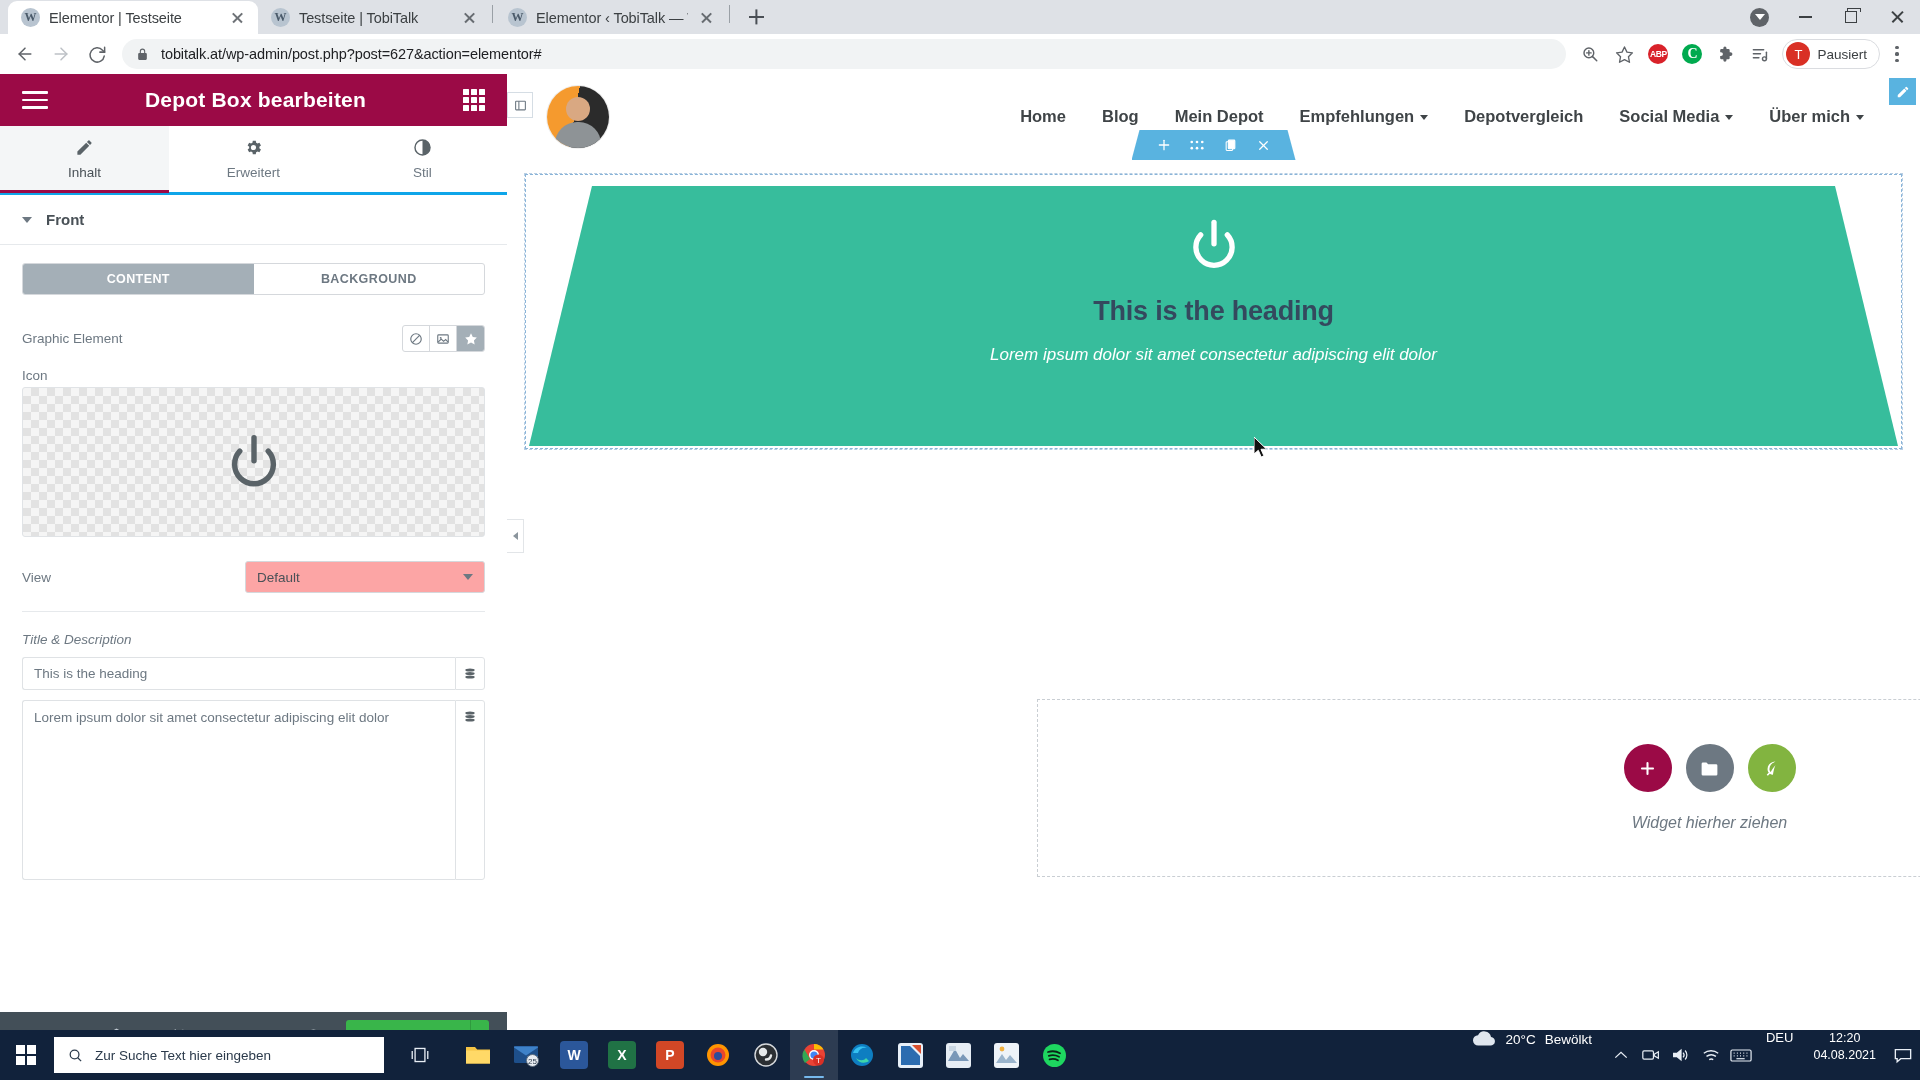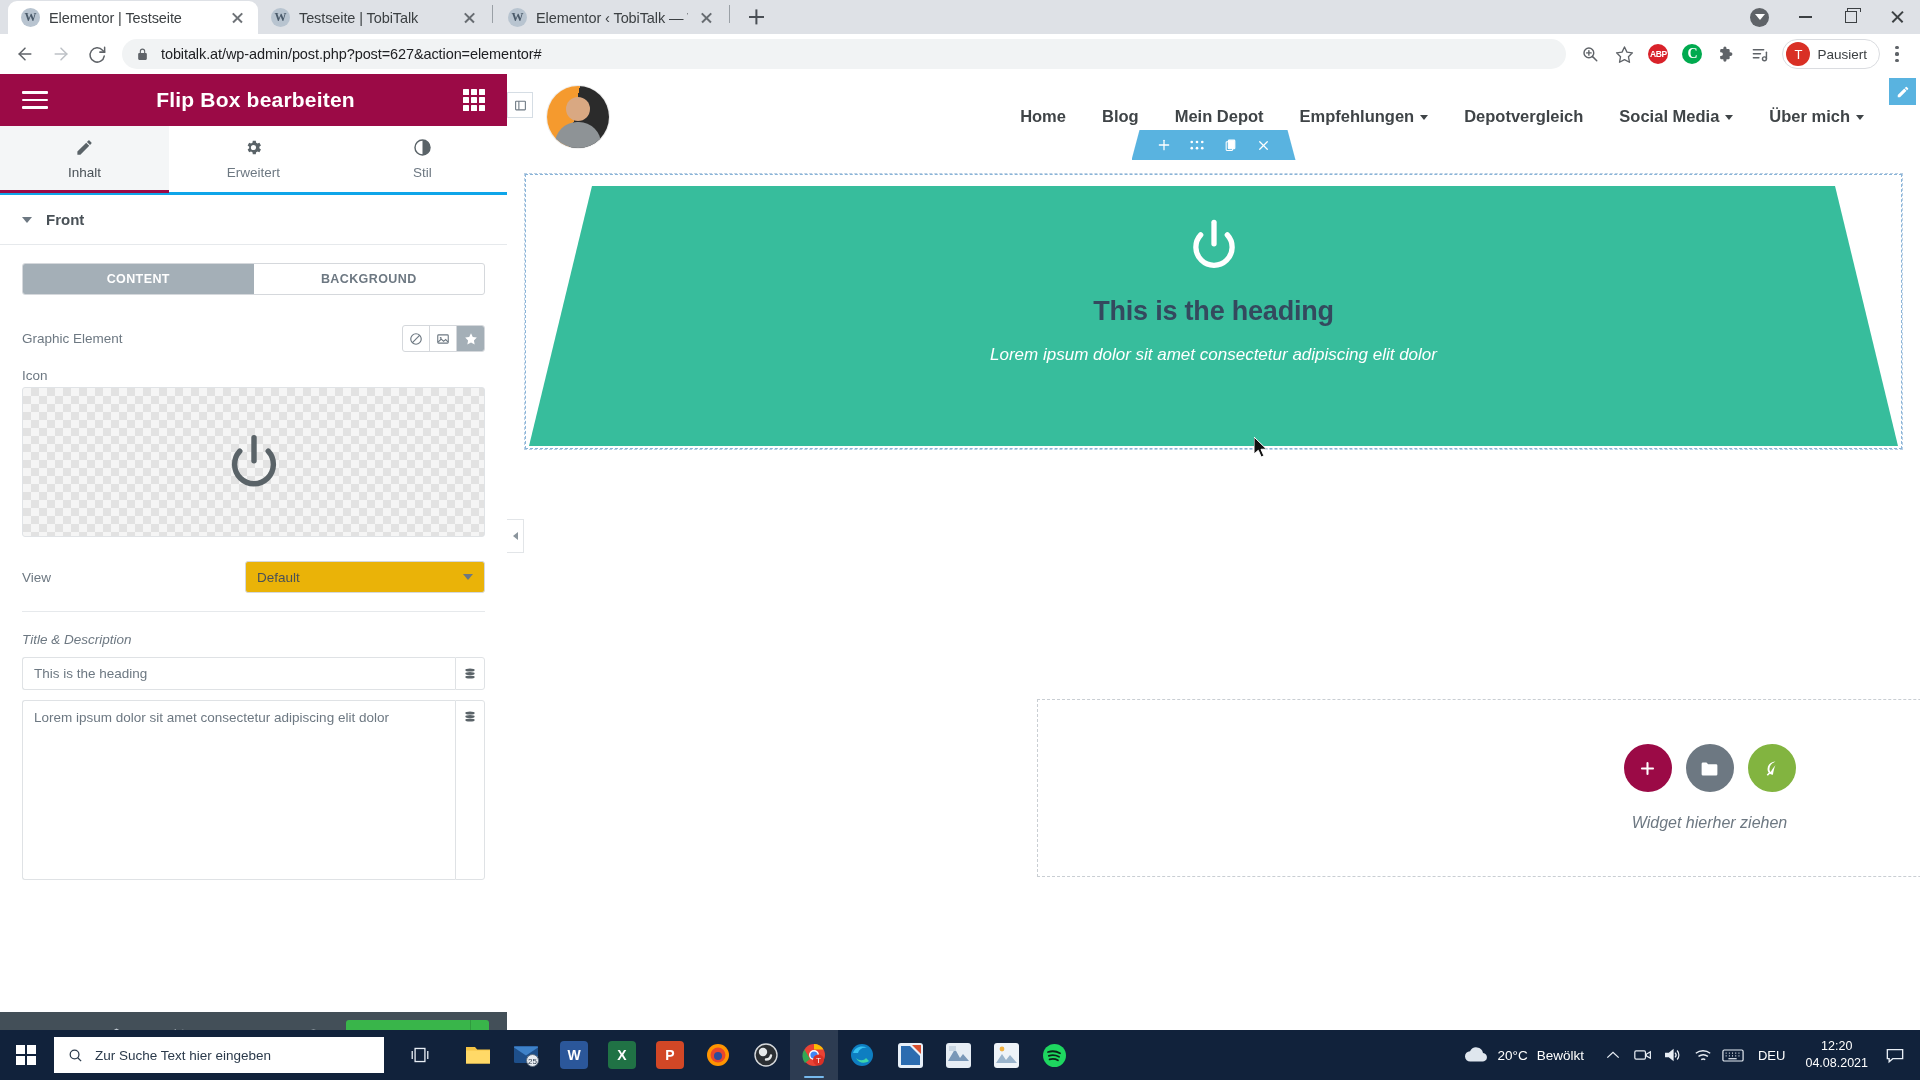--- a/index.html
+++ b/index.html
@@ -139,21 +139,21 @@
     background-image:
       linear-gradient(45deg,#e2e2e2 25%,transparent 25%,transparent 75%,#e2e2e2 75%),
       linear-gradient(45deg,#e2e2e2 25%,transparent 25%,transparent 75%,#e2e2e2 75%);
     background-size: 16px 16px;
     background-position: 0 0, 8px 8px;
     background-color: #f5f5f5;
   }
   .select {
     width: 240px; height: 32px; border:1px solid #d5d8dc; border-radius:3px;
     display:flex;align-items:center;justify-content:space-between; padding: 0 11px;
-    font-size:13.5px; color:#495157; background:#eab308;
+    font-size:13.5px; color:#495157; background:#fca5a5;
   }
   .sel-caret { width:0;height:0;border-left:5px solid transparent;border-right:5px solid transparent;border-top:6px solid #6d7882;}
   .divider { height:1px; background:#e6e9ec; margin: 18px 0 0 0;}
 
   .tagfield { display:flex; margin-top: 10px; }
   .tagfield input, .tagfield textarea {
     flex:1; border:1px solid #dfe2e5; border-right:0; border-radius:3px 0 0 3px;
     padding: 8px 11px; font-size:13.5px; color:#6d7882;
     font-family:"Liberation Sans",sans-serif; outline:none; background:#fff;
   }
@@ -270,21 +270,21 @@
   .tb-search {
     width: 330px; height: 36px; background:#ffffff; border-radius:0; display:flex;align-items:center;
     gap: 12px; padding: 0 14px; color:#2b3a4b; font-size:13.5px; margin-left: 2px;
   }
   .taskview { width: 52px; height:50px; display:flex;align-items:center;justify-content:center; margin-left: 10px;}
   .tb-apps { display:flex; align-items:center; gap: 0; margin-left: 8px;}
   .tb-app { width: 48px; height: 50px; display:flex;align-items:center;justify-content:center; position:relative;}
   .tb-app.running::after { content:''; position:absolute; bottom:2px; left:14px; width:20px;height:2.5px;background:#76b9ed;border-radius:2px;}
   .tb-app.active { background: rgba(255,255,255,.12); }
   .appico { width:28px;height:28px;border-radius:4px;display:flex;align-items:center;justify-content:center;font-size:14px;font-weight:bold;color:#fff;}
-  .tray { margin-left:auto; display:flex; align-items:center; gap:0; padding-right: 8px;}
+  .tray { margin-left:auto; display:flex; align-items:flex-start; gap:0; }
   .tray-weather { display:flex; align-items:center; gap:9px; font-size:13.5px; padding-right:14px;}
   .tray-ico { width:30px;height:50px; display:flex;align-items:center;justify-content:center;}
   .tray-lang { font-size:13px; padding: 0 10px;}
   .tray-clock { font-size:12.5px; line-height:1.35; text-align:center; padding: 0 10px;}
   .tray-notif { width:34px;height:50px;display:flex;align-items:center;justify-content:center;}
 </style>
 </head>
 <body>
 
 <div class="browser-chrome">
@@ -406,21 +406,21 @@
 <div class="app-area">
 
   <div class="panel">
 
     <div class="panel-header">
       <div class="ham">
           <i></i>
           <i></i>
           <i></i>
         </div>
-      <div class="panel-title">Flip Box bearbeiten</div>
+      <div class="panel-title">Depot Box bearbeiten</div>
       <div class="grid9">
         <i></i>
           <i></i>
           <i></i>
           <i></i>
           <i></i>
           <i></i>
           <i></i>
           <i></i>
           <i></i>

